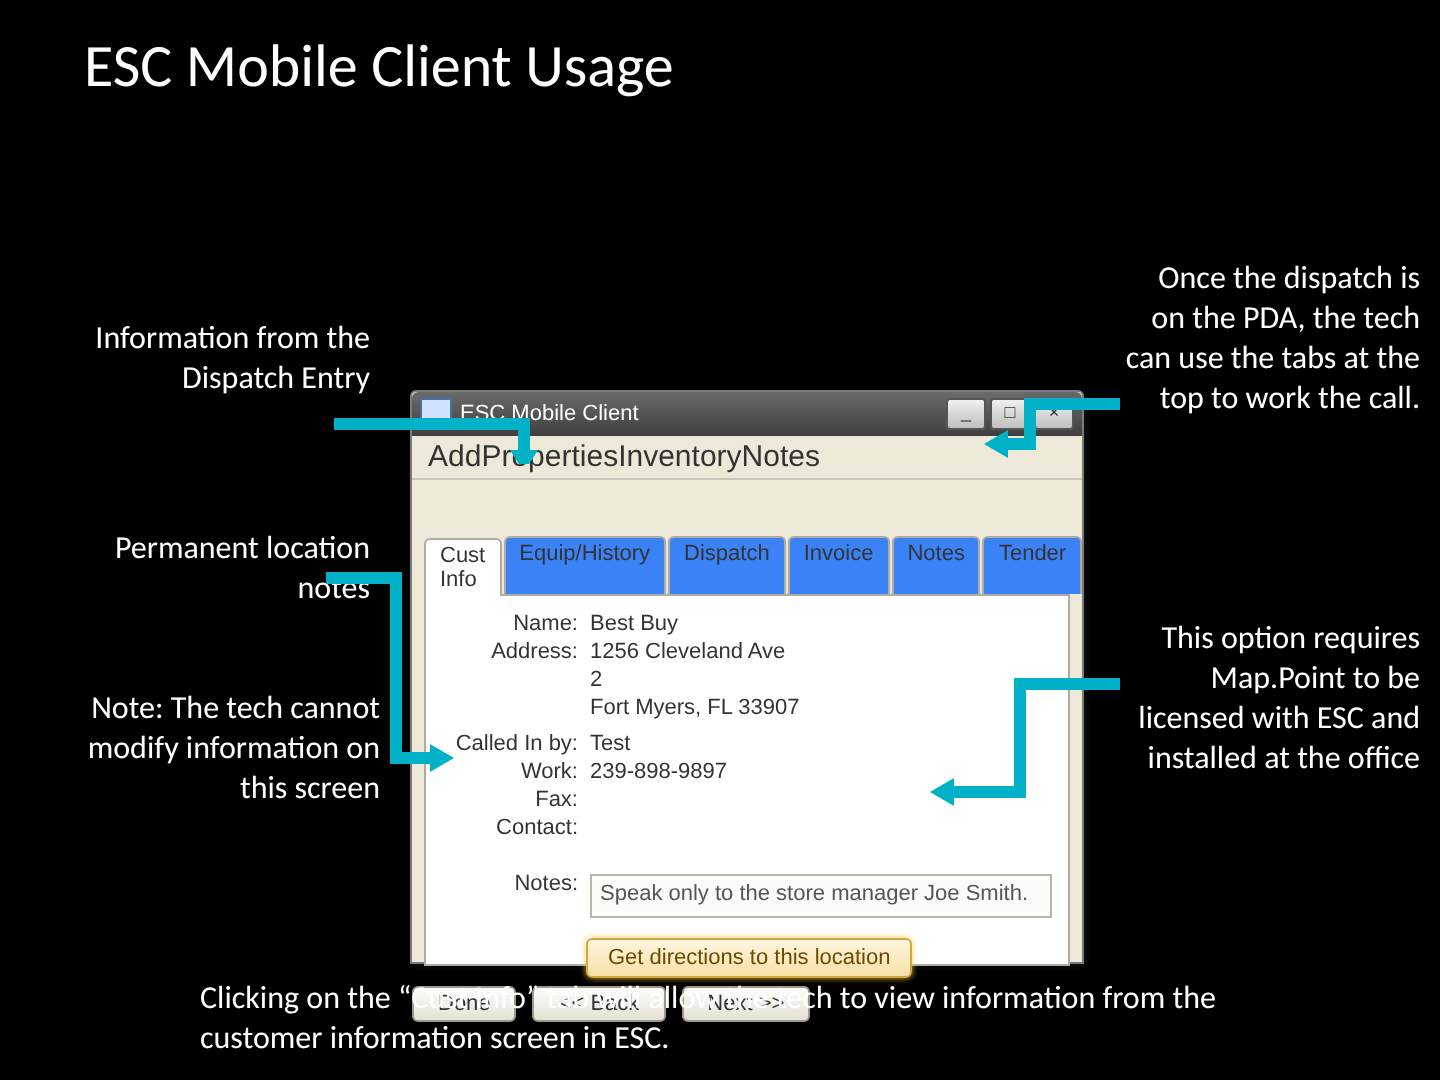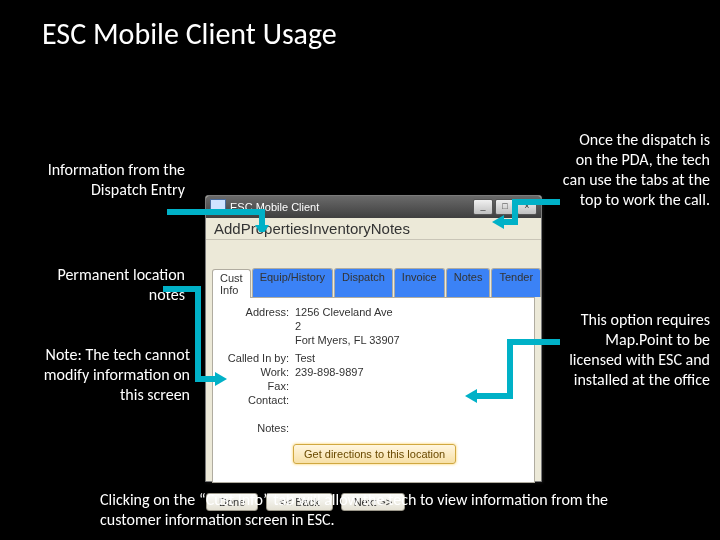--- a/index.html
+++ b/index.html
@@ -197,20 +197,24 @@
     <div class="tabs">
       <div class="tab active">Cust Info</div>
       <div class="tab">Equip/History</div>
       <div class="tab">Dispatch</div>
       <div class="tab">Invoice</div>
       <div class="tab">Notes</div>
       <div class="tab">Tender</div>
     </div>
     <div class="tabpanel">
       <div class="row">
+          <div class="lbl">Name:</div>
+          <div class="val">Best Buy</div>
+        </div>
+      <div class="row">
           <div class="lbl">Address:</div>
           <div class="val">1256 Cleveland Ave</div>
         </div>
       <div class="row">
           <div class="lbl"></div>
           <div class="val">2</div>
         </div>
       <div class="row">
           <div class="lbl"></div>
           <div class="val">Fort Myers, FL  33907</div>
@@ -226,20 +230,23 @@
       <div class="row">
           <div class="lbl">Fax:</div>
           <div class="val"></div>
         </div>
       <div class="row">
           <div class="lbl">Contact:</div>
           <div class="val"></div>
         </div>
       <div class="row" style="align-items:flex-start;margin-top:16px;">
           <div class="lbl">Notes:</div>
+          <div class="val">
+            <div class="notesbox">Speak only to the store manager Joe Smith.</div>
+          </div>
         </div>
       <div class="dir-btn">Get directions to this location</div>
     </div>
     <div class="bottombar">
       <div class="btn">Done</div>
       <div class="btn">&lt;&lt; Back</div>
       <div class="btn">Next &gt;&gt;</div>
     </div>
   </div>
 

